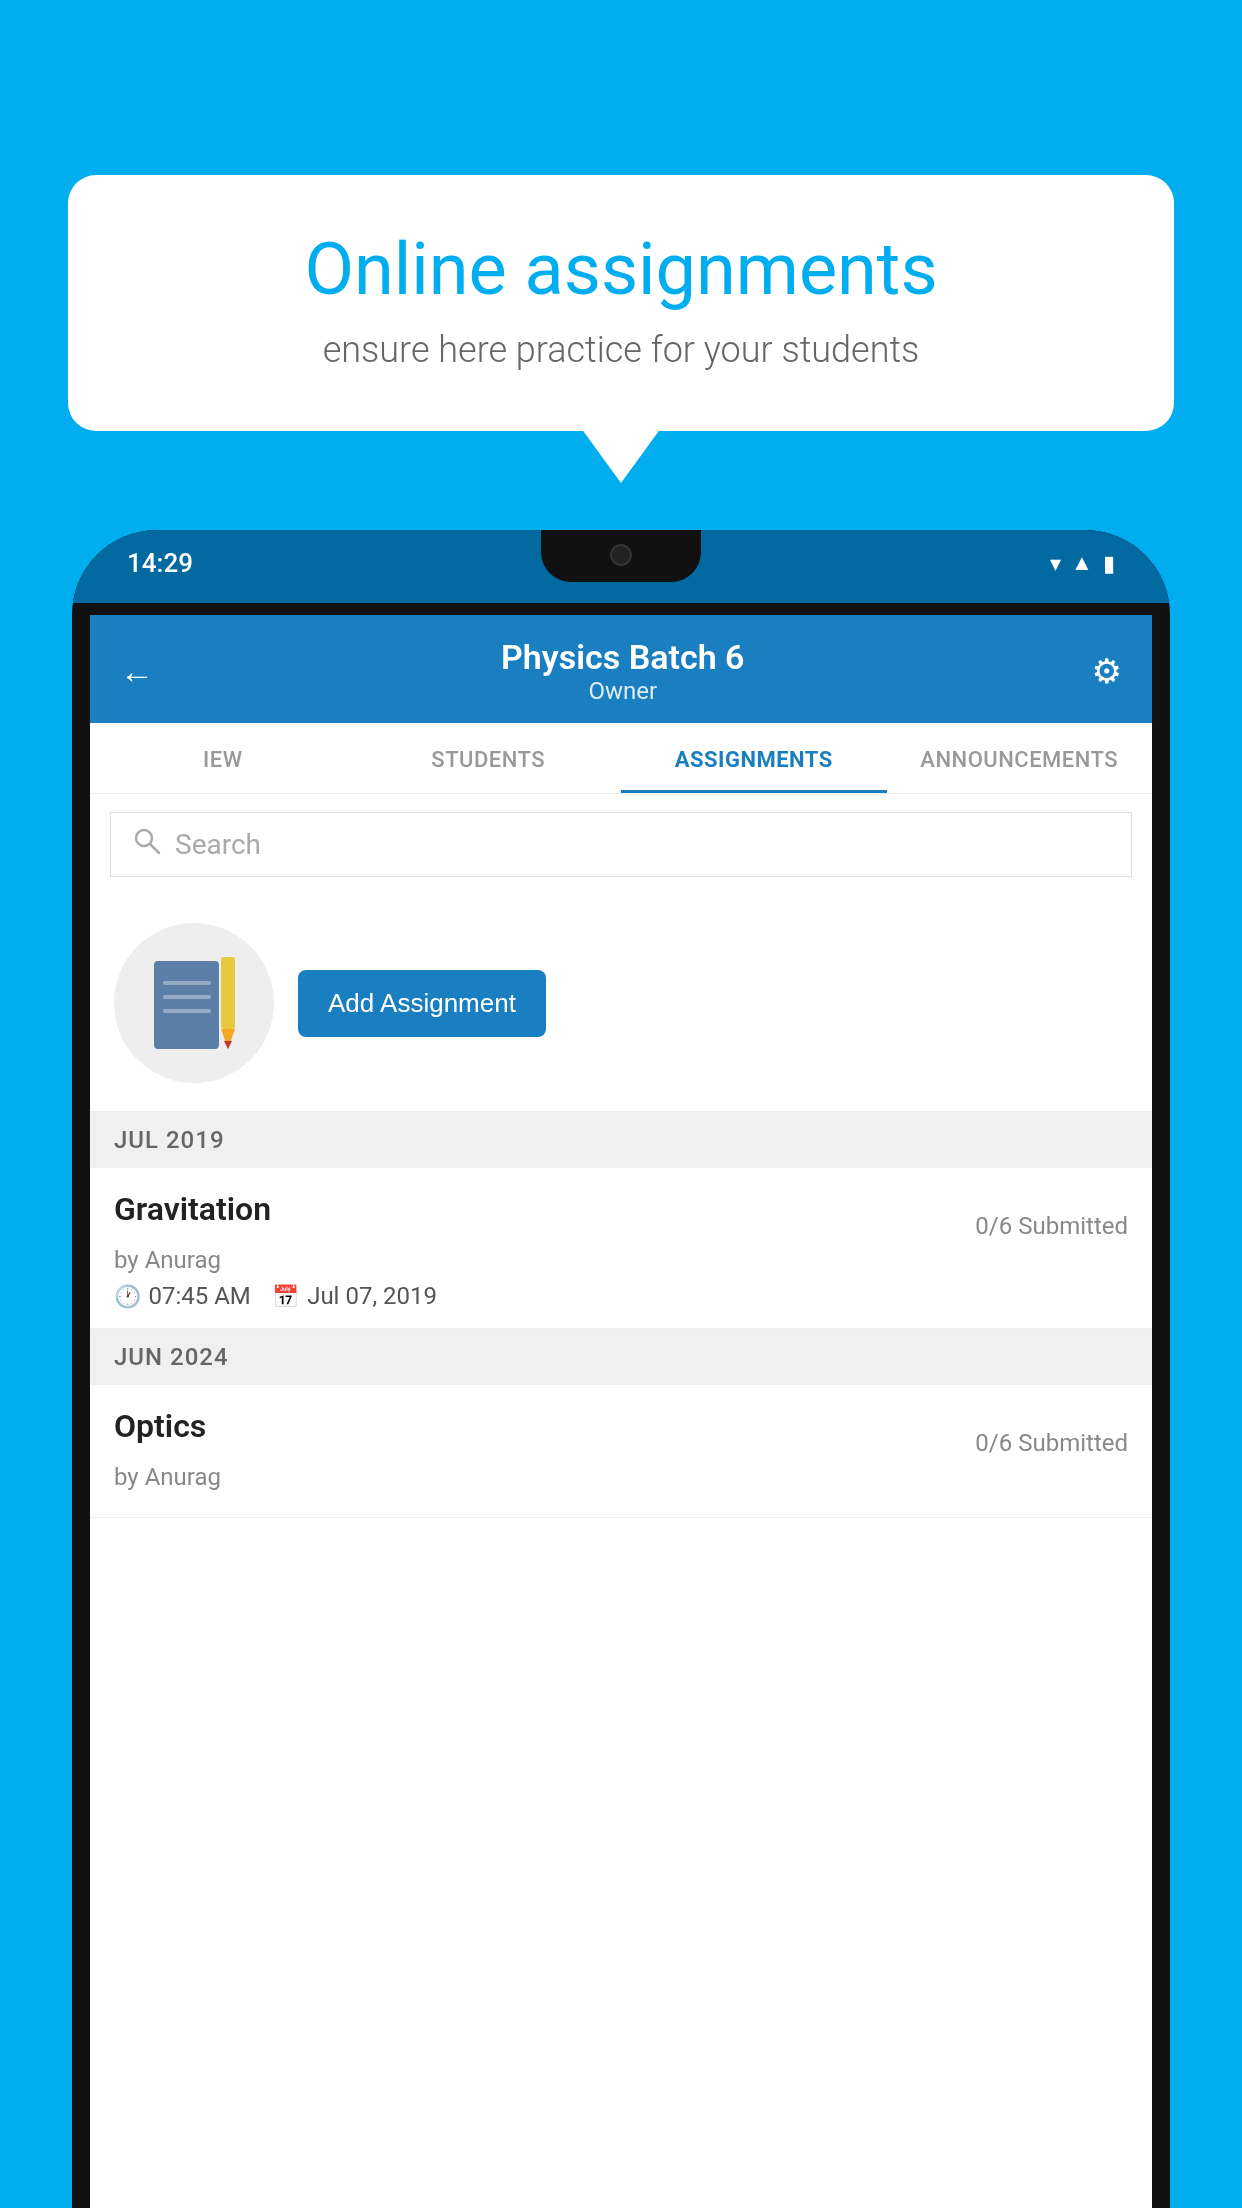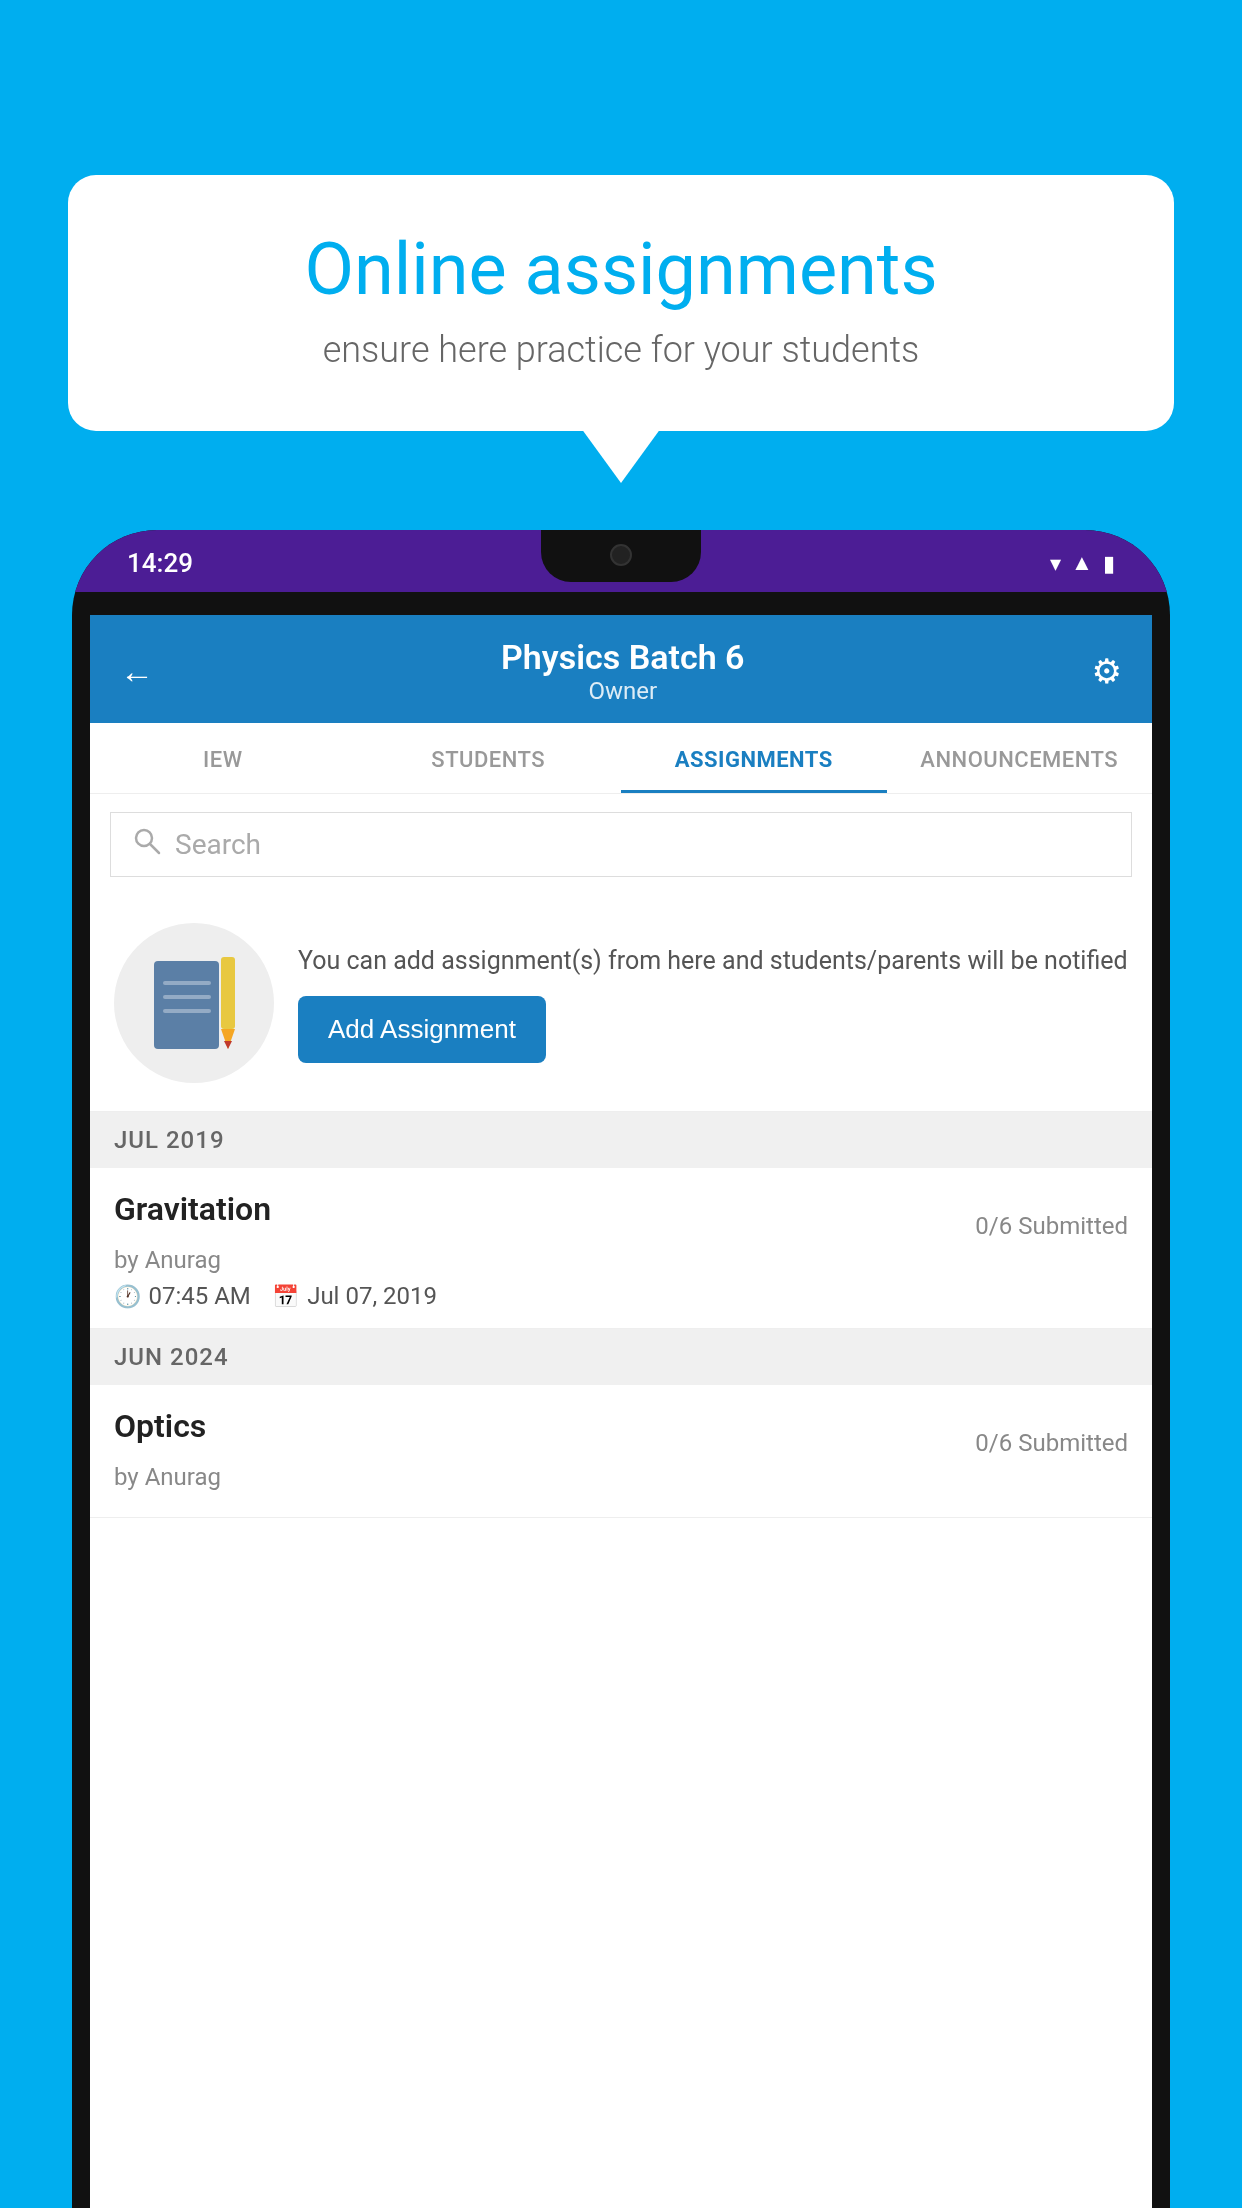--- a/index.html
+++ b/index.html
@@ -62,22 +62,22 @@
       background: #111;
       border-radius: 85px 85px 0 0;
       padding: 0;
       overflow: hidden;
     }
     .phone-notch-area {
       position: absolute;
       top: 0;
       left: 0;
       right: 0;
-      height: 62px;
-      background: #4c1d95;
+      height: 73px;
+      background: #0369a1;
       display: flex;
       align-items: flex-start;
       z-index: 10;
     }
     .phone-status-bar {
       position: absolute;
       top: 18px;
       left: 55px;
       right: 55px;
       display: flex;
@@ -383,21 +383,20 @@
             <rect x="14" y="28" width="48" height="4" rx="2" fill="rgba(255,255,255,0.35)"></rect>
             <rect x="14" y="42" width="48" height="4" rx="2" fill="rgba(255,255,255,0.35)"></rect>
             <rect x="14" y="56" width="48" height="4" rx="2" fill="rgba(255,255,255,0.35)"></rect>
 
             <rect x="72" y="4" width="14" height="72" rx="3" fill="#E8C840"></rect>
             <polygon points="72,76 86,76 79,96" fill="#F5A623"></polygon>
             <polygon points="75,88 83,88 79,96" fill="#C0392B"></polygon>
           </svg>
         </div>
         <div class="promo-text-area">
-          <div class="promo-description">You can add assignment(s) from here and students/parents will be notified</div>
           <button class="add-assignment-btn">Add Assignment</button>
         </div>
       </div>
 
       <div class="month-header">
         <span>JUL 2019</span>
       </div>
 
       <div class="assignment-item">
         <div class="assignment-row-top">

